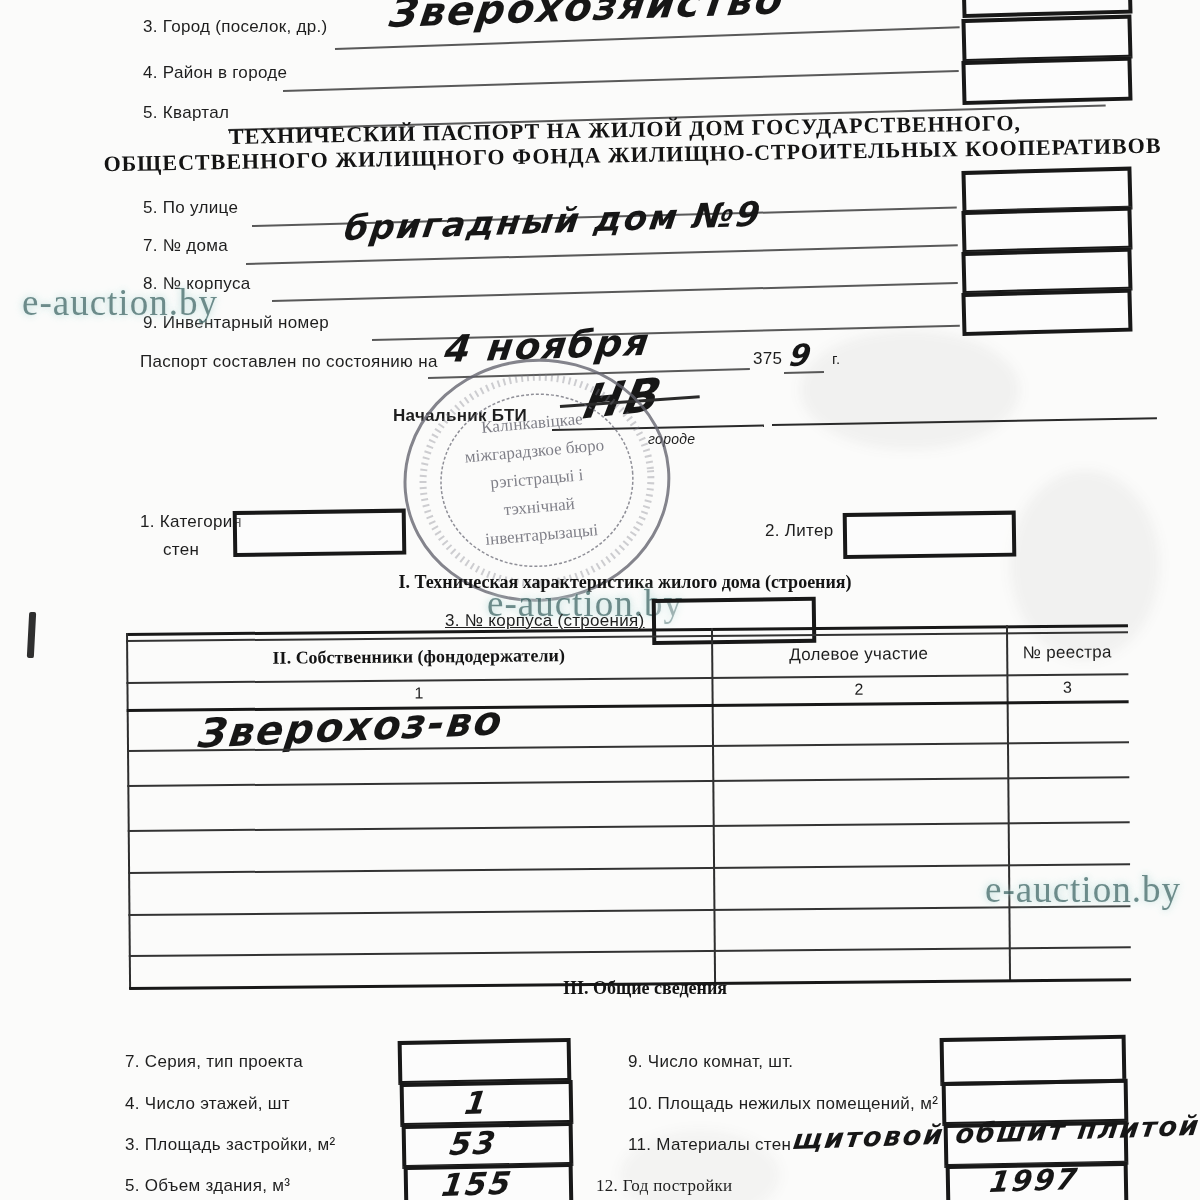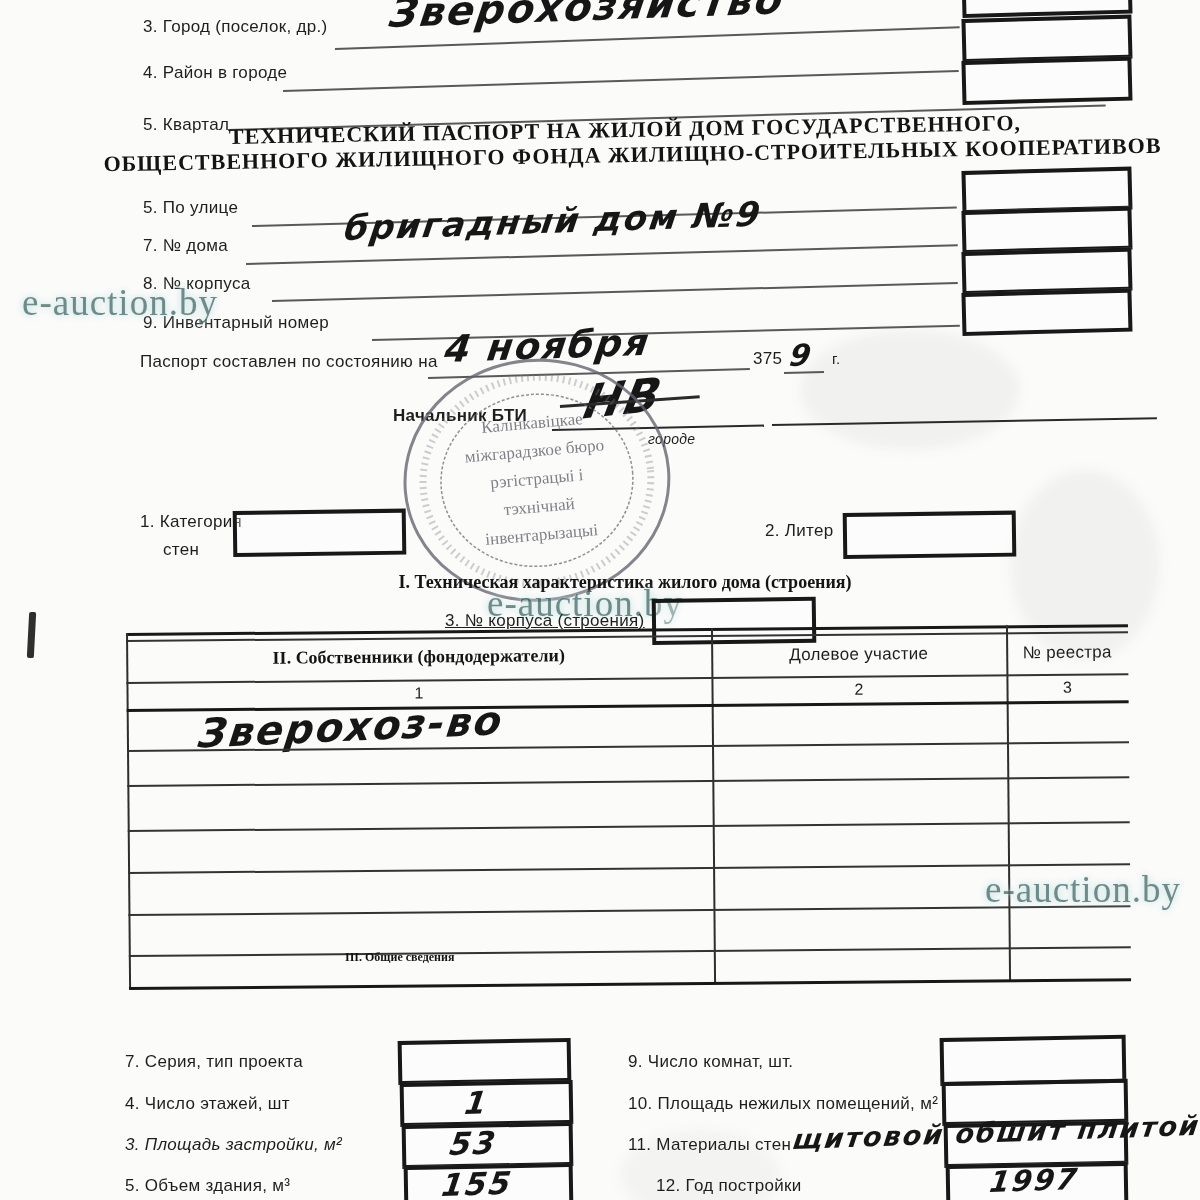--- a/index.html
+++ b/index.html
@@ -32,21 +32,21 @@
 <div class="abs label" style="left:143px;top:17px;">3. Город (поселок, др.)</div>
 <div class="abs hw" style="left:390px;top:-10px;font-size:40px;">Зверохозяйство</div>
 <div class="line" style="left:335px;top:48px;width:625px;transform:rotate(-2deg);"></div>
 <div class="box" style="left:962px;top:-26px;width:162px;height:36px;transform:rotate(-1.5deg);"></div>
 <div class="box" style="left:962px;top:19px;width:162px;height:36px;transform:rotate(-1.5deg);"></div>
 
 <div class="abs label" style="left:143px;top:63px;">4. Район в городе</div>
 <div class="line" style="left:283px;top:90px;width:676px;transform:rotate(-1.7deg);"></div>
 <div class="box" style="left:962px;top:61px;width:162px;height:36px;transform:rotate(-1.5deg);"></div>
 
-<div class="abs label" style="left:143px;top:103px;margin-top:12px;">5. Квартал</div>
+<div class="abs label" style="left:143px;top:103px;">5. Квартал</div>
 <div class="line" style="left:228px;top:129px;width:878px;transform:rotate(-1.6deg);"></div>
 
 <div class="abs serifb" style="left:0;top:117px;width:1250px;text-align:center;font-size:22px;letter-spacing:1px;transform:rotate(-1deg);">ТЕХНИЧЕСКИЙ ПАСПОРТ НА ЖИЛОЙ ДОМ ГОСУДАРСТВЕННОГО,</div>
 <div class="abs serifb" style="left:0;top:142px;width:1265px;text-align:center;font-size:22px;letter-spacing:1px;transform:rotate(-1deg);">ОБЩЕСТВЕННОГО ЖИЛИЩНОГО ФОНДА ЖИЛИЩНО-СТРОИТЕЛЬНЫХ КООПЕРАТИВОВ</div>
 
 <div class="abs label" style="left:143px;top:198px;">5. По улице</div>
 <div class="line" style="left:252px;top:225px;width:705px;transform:rotate(-1.5deg);"></div>
 <div class="box" style="left:962px;top:171px;width:162px;height:35px;transform:rotate(-1.5deg);"></div>
 
 <div class="abs label" style="left:143px;top:236px;">7. № дома</div>
@@ -123,42 +123,42 @@
   <div class="hline" style="left:0;top:152px;width:1002px;"></div>
   <div class="hline" style="left:0;top:197px;width:1002px;"></div>
   <div class="hline" style="left:0;top:239px;width:1002px;"></div>
   <div class="hline" style="left:0;top:281px;width:1002px;"></div>
   <div class="hline" style="left:0;top:322px;width:1002px;"></div>
   <div class="hline thick" style="left:0;top:354px;width:1002px;"></div>
 </div>
 
 <div class="abs wm" style="left:985px;top:868px;">e-auction.by</div>
 
-<div class="abs serifb" style="left:345px;top:950px;width:600px;text-align:left;font-size:12px;">III. Общие сведения</div>
+<div class="abs serifb" style="left:345px;top:978px;width:600px;text-align:center;font-size:18px;">III. Общие сведения</div>
 
 <div class="abs label" style="left:125px;top:1052px;">7. Серия, тип проекта</div>
 <div class="box" style="left:398px;top:1041px;width:165px;height:36px;transform:rotate(-1deg);"></div>
 
 <div class="abs label" style="left:125px;top:1094px;">4. Число этажей, шт</div>
 <div class="box" style="left:400px;top:1083px;width:165px;height:36px;transform:rotate(-1deg);"></div>
 <div class="abs hw" style="left:465px;top:1085px;font-size:31px;">1</div>
 
-<div class="abs label" style="left:125px;top:1135px;font-style:italic;">3. Площадь застройки, м²</div>
+<div class="abs label" style="left:125px;top:1135px;">3. Площадь застройки, м²</div>
 <div class="box" style="left:402px;top:1125px;width:163px;height:36px;transform:rotate(-1deg);"></div>
 <div class="abs hw" style="left:450px;top:1126px;font-size:31px;">53</div>
 
 <div class="abs label" style="left:125px;top:1176px;">5. Объем здания, м³</div>
 <div class="box" style="left:404px;top:1166px;width:161px;height:36px;transform:rotate(-1deg);"></div>
 <div class="abs hw" style="left:442px;top:1167px;font-size:31px;">155</div>
 
 <div class="abs label" style="left:628px;top:1052px;">9. Число комнат,  шт.</div>
 <div class="box" style="left:940px;top:1038px;width:178px;height:40px;transform:rotate(-1deg);"></div>
 
 <div class="abs label" style="left:628px;top:1094px;">10. Площадь нежилых помещений, м²</div>
 <div class="box" style="left:942px;top:1082px;width:178px;height:36px;transform:rotate(-1deg);"></div>
 
 <div class="abs label" style="left:628px;top:1135px;">11. Материалы стен</div>
 <div class="box" style="left:944px;top:1124px;width:176px;height:36px;transform:rotate(-1deg);"></div>
 <div class="abs hw" style="left:793px;top:1124px;font-size:27px;">щитовой обшит плитой</div>
 
-<div class="abs label" style="left:656px;top:1176px;">12. Год постройки</div>
+<div class="abs label" style="left:596px;top:1176px;font-family:Liberation Serif, serif;">12. Год постройки</div>
 <div class="box" style="left:946px;top:1165px;width:174px;height:34px;transform:rotate(-1deg);"></div>
 <div class="abs hw" style="left:990px;top:1165px;font-size:29px;">1997</div>
 
 </body></html>

